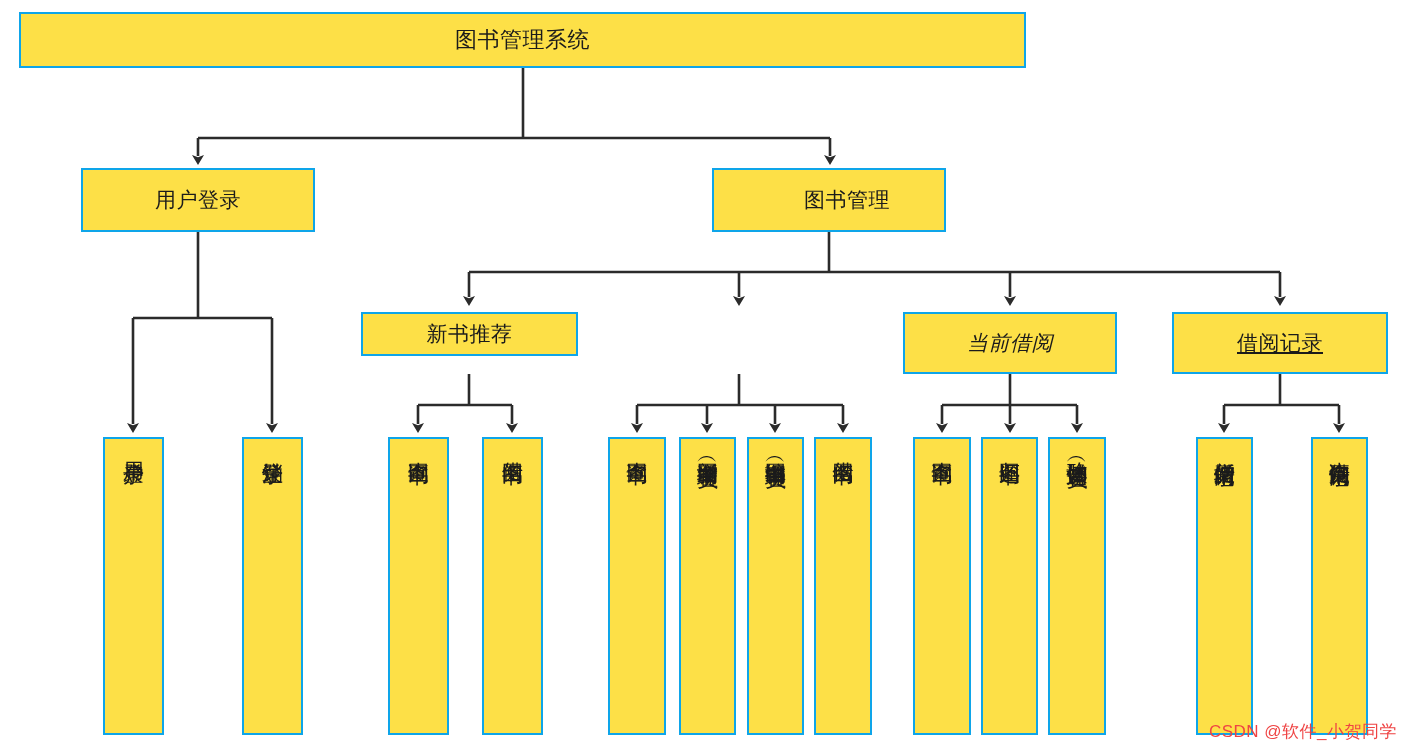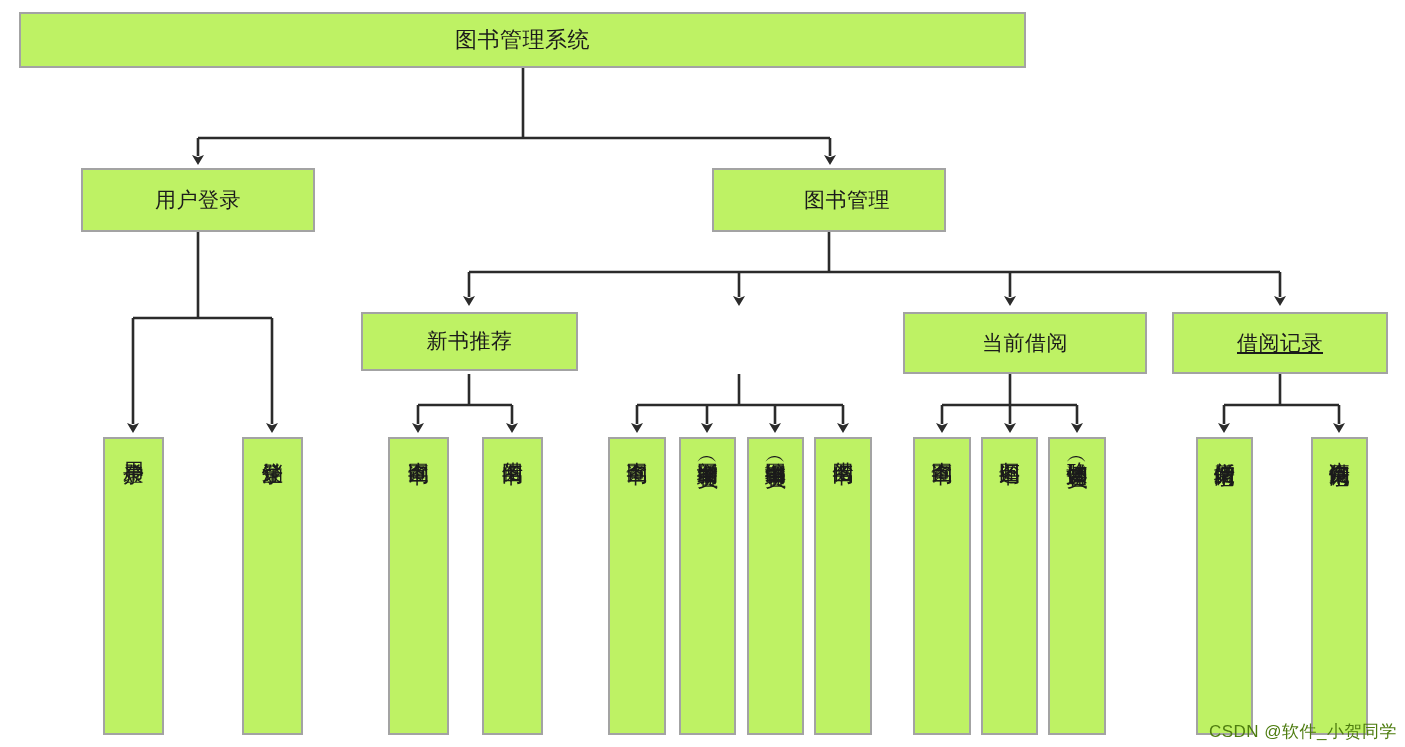--- a/index.html
+++ b/index.html
@@ -22,22 +22,22 @@
     position: absolute;
     left: 0;
     top: 0;
     width: 1405px;
     height: 747px;
     pointer-events: none;
   }
   .node {
     position: absolute;
     box-sizing: border-box;
-    background: #bef264;
-    border: 2px solid #a3a3a3;
+    background: #fde047;
+    border: 2px solid #0ea5e9;
     display: flex;
     align-items: center;
     justify-content: center;
     color: #1b1b1b;
     z-index: 2;
   }
   .node .label {
     display: block;
     text-align: center;
     line-height: 1.18;
@@ -63,21 +63,21 @@
     font-size: 21px;
     line-height: 1.05;
     letter-spacing: 1px;
     white-space: nowrap;
   }
   #watermark {
     position: absolute;
     right: 8px;
     bottom: 4px;
     font-size: 17px;
-    color: #4d7c0f;
+    color: #ef4444;
     letter-spacing: 0.5px;
     z-index: 5;
     white-space: nowrap;
   }
 </style>
 </head>
 <body>
 
 <div id="canvas">
 
@@ -135,24 +135,24 @@
     <span class="label">图书管理系统</span>
   </div>
 
   <div class="node horiz" style="left:81px; top:168px; width:234px; height:64px;">
     <span class="label">用户登录</span>
   </div>
   <div class="node horiz" style="left:712px; top:168px; width:234px; height:64px;padding-left:36px;">
     <span class="label">图书管理</span>
   </div>
 
-  <div class="node horiz" style="left:361px; top:312px; width:217px; height:59px;">
+  <div class="node horiz" style="left:361px; top:312px; width:217px; height:44px;">
     <span class="label">新书推荐</span>
   </div>
-  <div class="node horiz" style="left:903px; top:312px; width:244px; height:62px;">
+  <div class="node horiz" style="left:903px; top:312px; width:214px; height:62px;font-style:italic;">
     <span class="label">当前借阅</span>
   </div>
   <div class="node horiz" style="left:1172px; top:312px; width:216px; height:62px;text-decoration:underline;">
     <span class="label">借阅记录</span>
   </div>
 
   <div class="node vert" style="left:103px; top:437px; width:61px; height:298px;">
     <span class="label">用户登录</span>
   </div>
   <div class="node vert" style="left:242px; top:437px; width:61px; height:298px;">

